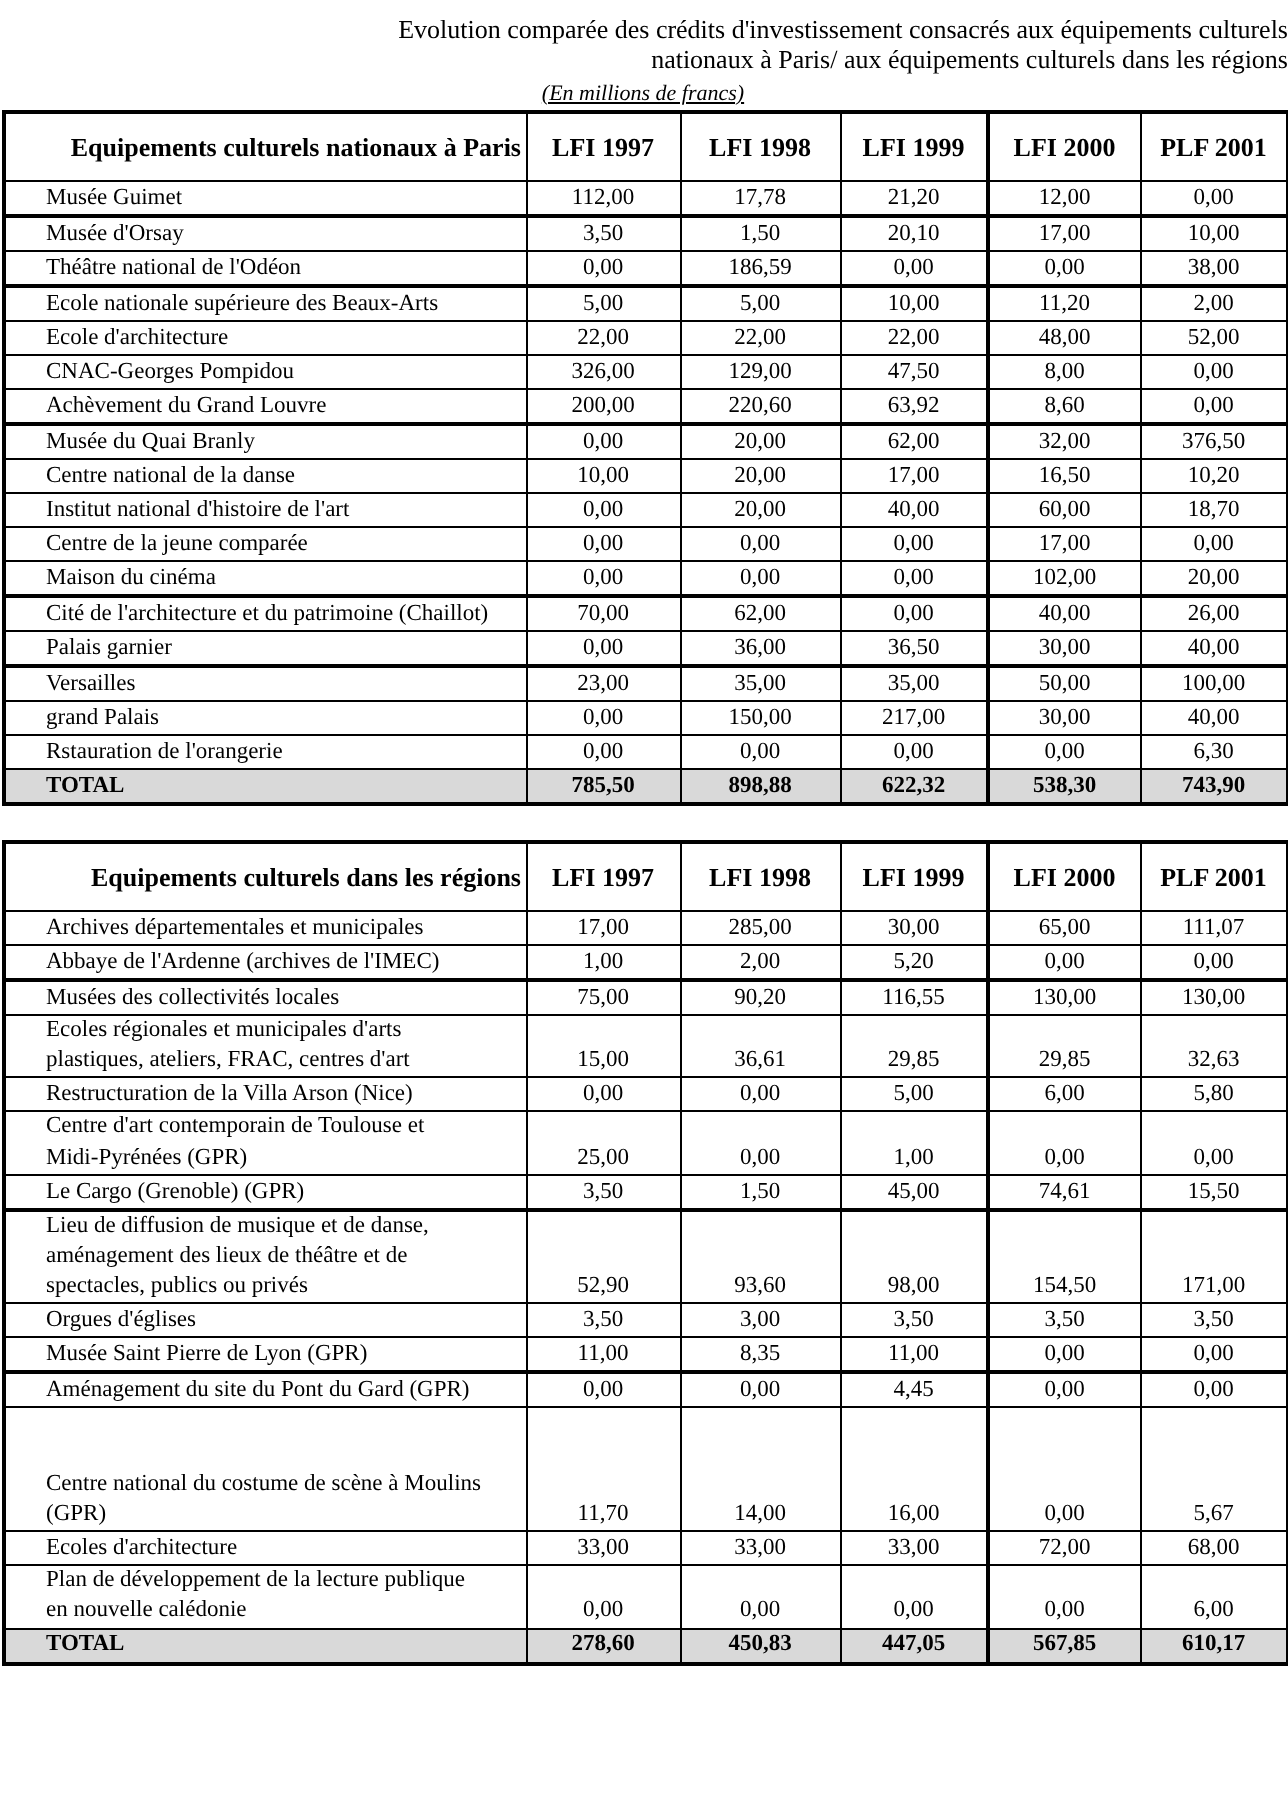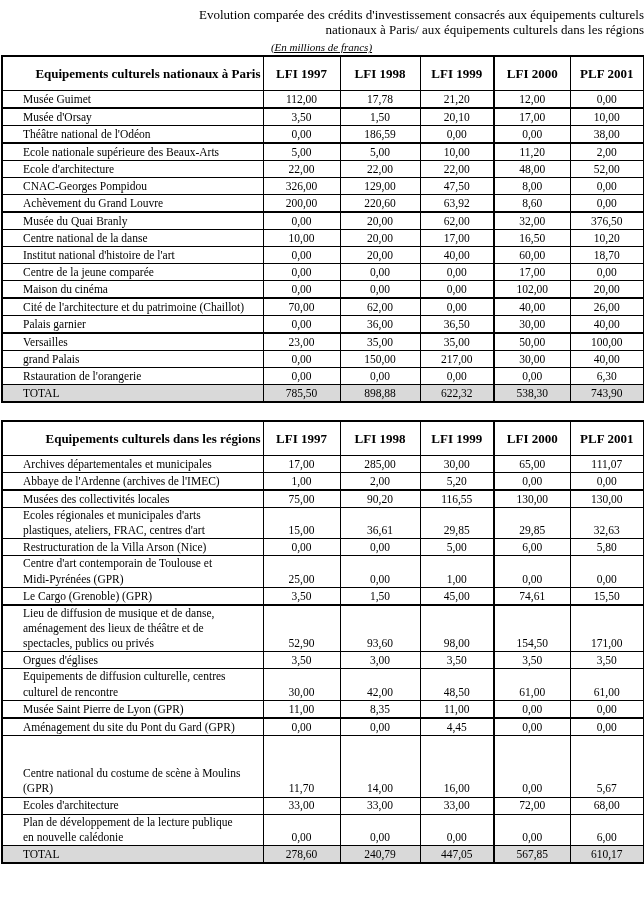--- a/index.html
+++ b/index.html
@@ -64,21 +64,21 @@
   }
   td.label {
     text-align: left;
     white-space: pre-line;
     padding-left: 20px;
   }
   td.val { text-align: center; }
   tr.thick > td { border-bottom-width: 2px; }
   th:nth-child(5), td:nth-child(5) { border-left-width: 2px; }
   tr.total > td {
-    font-weight: normal;
+    font-weight: bold;
     background: var(--total-bg, #d9d9d9);
   }
   .gap { height: 17px; }
 </style>
 </head>
 <body>
 
 <div class="page">
   <div class="title">
     <div>Evolution comparée des crédits d'investissement consacrés aux équipements culturels</div>
@@ -344,29 +344,20 @@
           <td class="val">171,00</td>
         </tr>
         <tr>
           <td class="label">Orgues d'églises</td>
           <td class="val">3,50</td>
           <td class="val">3,00</td>
           <td class="val">3,50</td>
           <td class="val">3,50</td>
           <td class="val">3,50</td>
         </tr>
-        <tr>
-          <td class="label">Equipements de diffusion culturelle, centres
-culturel de rencontre</td>
-          <td class="val">30,00</td>
-          <td class="val">42,00</td>
-          <td class="val">48,50</td>
-          <td class="val">61,00</td>
-          <td class="val">61,00</td>
-        </tr>
         <tr class="thick">
           <td class="label">Musée Saint Pierre de Lyon (GPR)</td>
           <td class="val">11,00</td>
           <td class="val">8,35</td>
           <td class="val">11,00</td>
           <td class="val">0,00</td>
           <td class="val">0,00</td>
         </tr>
         <tr>
           <td class="label">Aménagement du site du Pont du Gard (GPR)</td>
@@ -400,20 +391,20 @@
 en nouvelle calédonie</td>
           <td class="val">0,00</td>
           <td class="val">0,00</td>
           <td class="val">0,00</td>
           <td class="val">0,00</td>
           <td class="val">6,00</td>
         </tr>
         <tr class="total">
           <td class="label">TOTAL</td>
           <td class="val">278,60</td>
-          <td class="val">240,79</td>
+          <td class="val">450,83</td>
           <td class="val">447,05</td>
           <td class="val">567,85</td>
           <td class="val">610,17</td>
         </tr>
       </tbody>
   </table>
 </div>
 
 </body></html>

